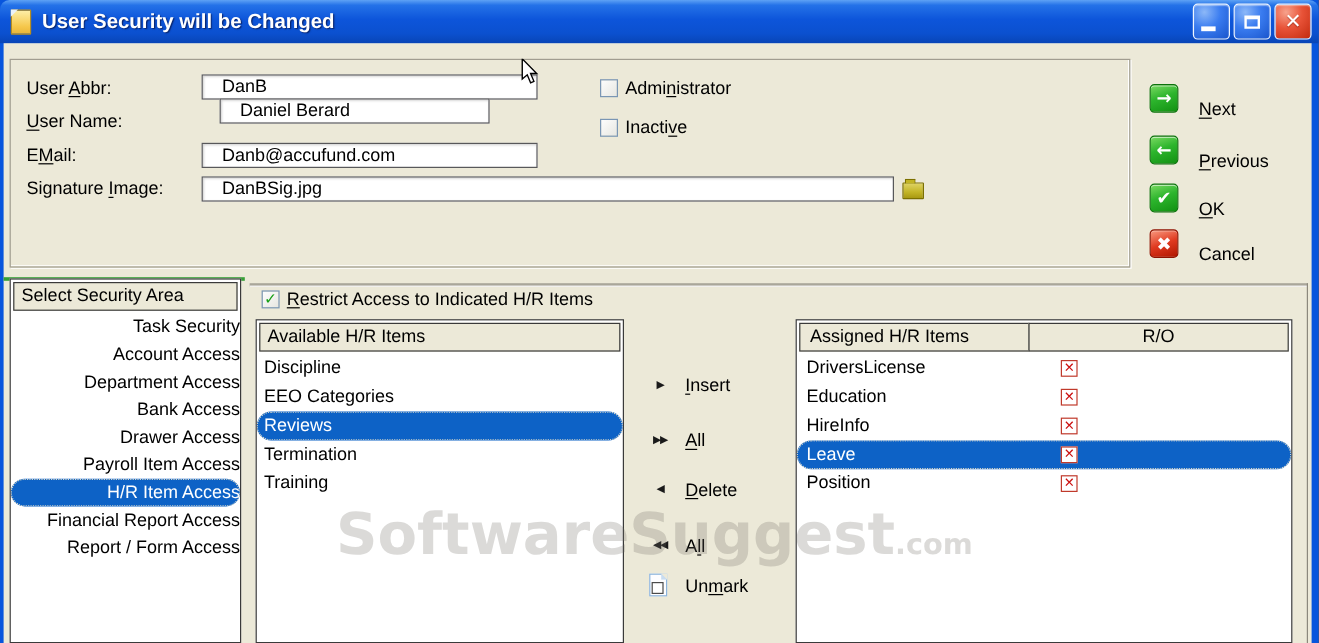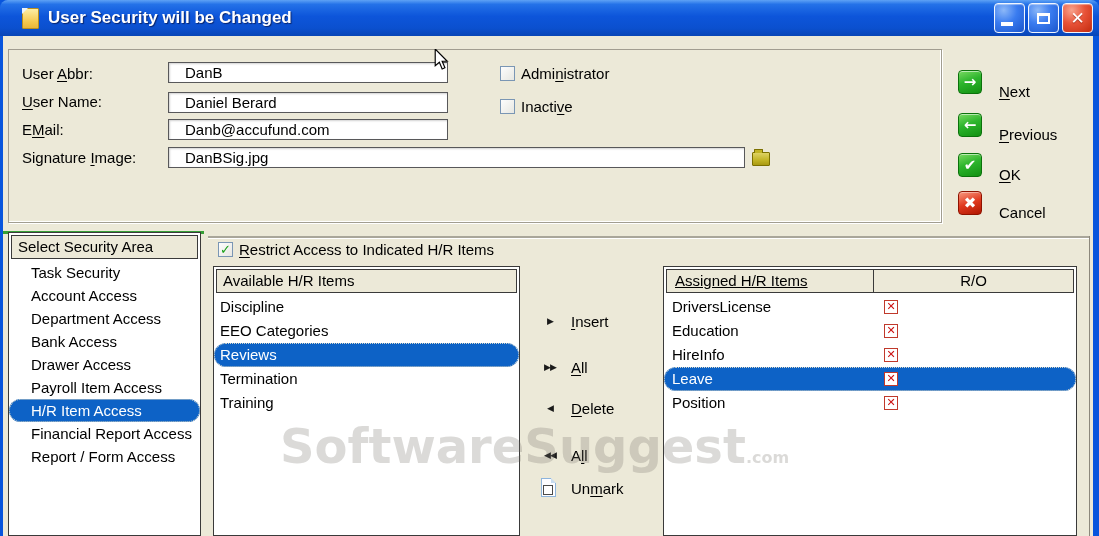--- a/index.html
+++ b/index.html
@@ -2,21 +2,21 @@
 <html><head>
 <meta charset="utf-8">
 <style>
   html,body{margin:0;padding:0;background:#555;}
   .window{position:relative;width:1099px;height:536px;overflow:hidden;
     font-family:"Liberation Sans",sans-serif;font-size:15px;color:#000;
     background:#0855DD;}
   
   .titlebar{position:absolute;top:0;left:0;right:0;height:36px;
     background:linear-gradient(180deg,#5ea2f5 0%,#2472e8 12%,#0d55da 45%,#0b50cf 78%,#0845b6 100%);
-    border-radius:8px 8px 0 0;display:flex;align-items:center;padding-left:22px;box-sizing:border-box;}
+    border-radius:8px 8px 0 0;display:flex;align-items:center;padding-left:9px;box-sizing:border-box;}
   .doc-icon{position:relative;width:15px;height:19px;border-radius:1px;
     background:linear-gradient(180deg,#fdeea6 0%,#f5c74b 70%,#eab63a 100%);
     border:1px solid #b98f1f;flex:0 0 auto;}
   .doc-icon .fold{position:absolute;left:-1px;top:-1px;width:0;height:0;
     border-top:6px solid #eaf2fb;border-right:6px solid transparent;}
   .title-text{margin-left:9px;color:#fff;font-weight:bold;font-size:17px;
     text-shadow:1px 1px 1px rgba(8,28,90,.85);white-space:nowrap;}
   .win-controls{position:absolute;right:6px;top:3px;display:flex;gap:3px;}
   .wbtn{width:29px;height:28px;border-radius:4px;border:1px solid #f0f6ff;
     box-shadow:inset 0 1px 1px rgba(255,255,255,.45);position:relative;
@@ -64,21 +64,21 @@
     background:#a9a69a;border-bottom:1px solid #fff;}
   .right-edge{position:absolute;left:1086px;top:200px;bottom:0;width:1px;background:#8c887c;}
   
   .listbox{position:absolute;background:#fff;border:1px solid #3a3a3a;box-sizing:border-box;}
   .list-header{margin:2px;height:24px;line-height:22px;box-sizing:border-box;border:1px solid #3a3a3a;
     background:#ECE9D8;padding-left:6px;white-space:nowrap;overflow:hidden;}
   .rows{margin-top:1px;}
   .lrow{white-space:nowrap;cursor:default;}
   .lrow-label{display:inline-block;}
   .seclist{left:5px;top:196px;width:193px;bottom:0;}
-  .seclist .lrow{height:23px;line-height:23px;padding-left:22px;}
+  .seclist .lrow{height:23px;line-height:23px;padding-left:22px;text-align:right;}
   .avail{left:210px;top:230px;width:307px;bottom:0;}
   .avail .lrow{height:24px;line-height:24px;padding-left:6px;}
   .lrow.sel{background:#0D62C6;color:#fff;outline:1px dotted #d8d8c8;outline-offset:-1px;border-radius:12px;}
   .chk.restrict{left:215px;top:206px;}
   
   .tbtn{position:absolute;left:534px;height:24px;display:flex;align-items:center;cursor:pointer;}
   .tglyph{width:26px;text-align:center;font-size:9px;letter-spacing:-1px;color:#1a1a1a;
     font-family:"DejaVu Sans",sans-serif;flex:0 0 auto;}
   .tlabel{margin-left:8px;white-space:nowrap;}
   .unmark-icon{position:relative;width:26px;height:20px;flex:0 0 auto;}
@@ -86,33 +86,33 @@
     border:1px solid #8db4dc;box-sizing:border-box;}
   .unmark-icon .page::before{content:"";position:absolute;right:-1px;top:-1px;
     border-bottom:5px solid #c8dcf0;border-right:5px solid #ECE9D8;}
   .unmark-icon .ubox{position:absolute;left:6px;top:7px;width:10px;height:10px;background:#fff;
     border:1px solid #4a4a4a;box-sizing:border-box;}
   
   .assigned{left:660px;top:230px;width:414px;bottom:0;}
   .assigned-header{display:flex;margin:2px;}
   .ah-cell{height:24px;line-height:22px;box-sizing:border-box;border:1px solid #3a3a3a;
     background:#ECE9D8;white-space:nowrap;overflow:hidden;}
-  .ah-left{width:208px;padding-left:8px;text-decoration:underline;}
+  .ah-left{width:192px;padding-left:8px;}
   .ah-right{flex:1;margin-left:-1px;text-align:center;}
   .assigned .lrow{height:24px;line-height:24px;display:flex;}
   .assigned .lrow-label{width:208px;padding-left:8px;box-sizing:border-box;}
   .ro-cell{flex:1;display:flex;align-items:center;}
   .ro-box{display:inline-block;margin-left:12px;width:14px;height:14px;box-sizing:border-box;
     background:#fff;border:1px solid #c0392b;color:#cc1111;font-weight:bold;font-size:11px;
     line-height:12px;text-align:center;font-family:"DejaVu Sans",sans-serif;}
   
   .watermark{position:absolute;left:277px;top:382px;z-index:60;pointer-events:none;
     font-family:"DejaVu Sans",sans-serif;font-weight:bold;font-size:48px;
     color:rgba(112,107,98,.25);white-space:nowrap;letter-spacing:0;}
-  .wm-com{font-size:16px;}
+  .wm-com{font-size:24px;}
   
   .cursor{position:absolute;left:430px;top:13px;z-index:70;pointer-events:none;}
 </style>
 </head>
 <body>
 
 <div class="window">
 
   <div class="titlebar">
     <span class="doc-icon">
@@ -133,21 +133,21 @@
   </div>
 
   <div class="client">
 
     <div class="groupbox"></div>
 
     <label class="flabel" style="top:29px">User <u>A</u>bbr:</label>
     <input class="fin" style="top: 26px; width: 280px;" value="DanB">
 
     <label class="flabel" style="top:57px"><u>U</u>ser Name:</label>
-    <input class="fin" style="top: 56px; width: 280px;" value="Daniel Berard">
+    <input class="fin" style="top: 46px; width: 225px; margin-left: 15px;" value="Daniel Berard">
 
     <label class="flabel" style="top:85px">E<u>M</u>ail:</label>
     <input class="fin" style="top: 83px; width: 280px;" value="Danb@accufund.com">
 
     <label class="flabel" style="top:113px">Signature <u>I</u>mage:</label>
     <input class="fin" style="top: 111px; width: 577px;" value="DanBSig.jpg">
     <div class="folder-btn">
       <span class="folder-icon"></span>
     </div>
 

